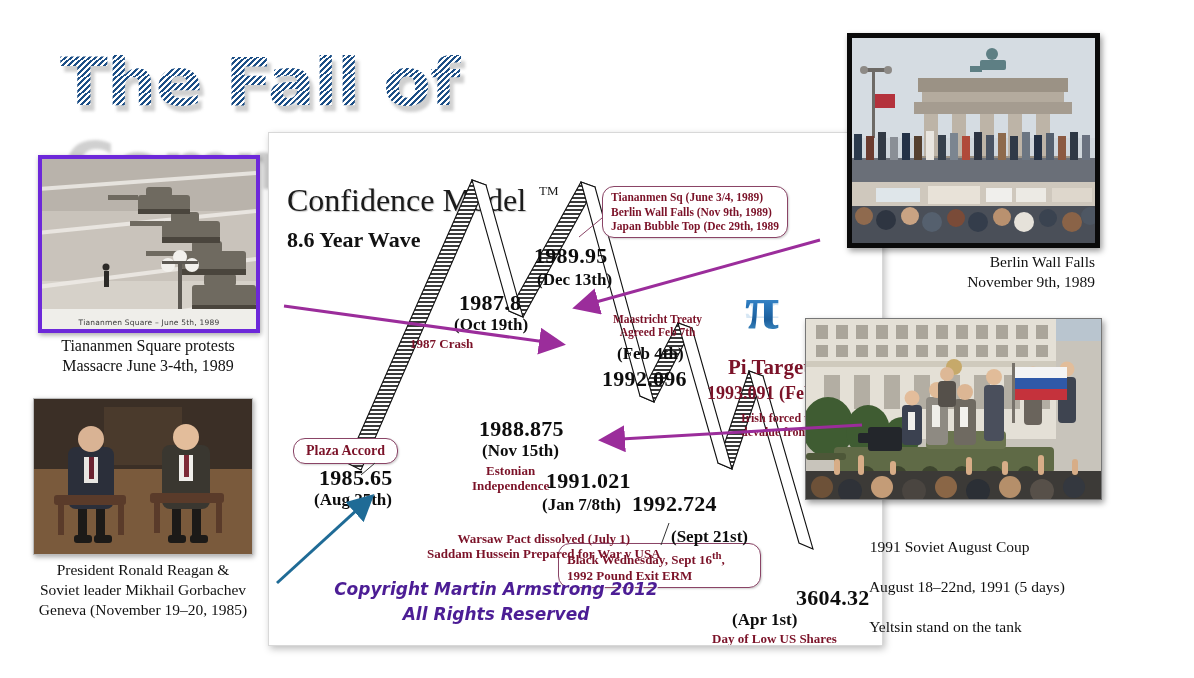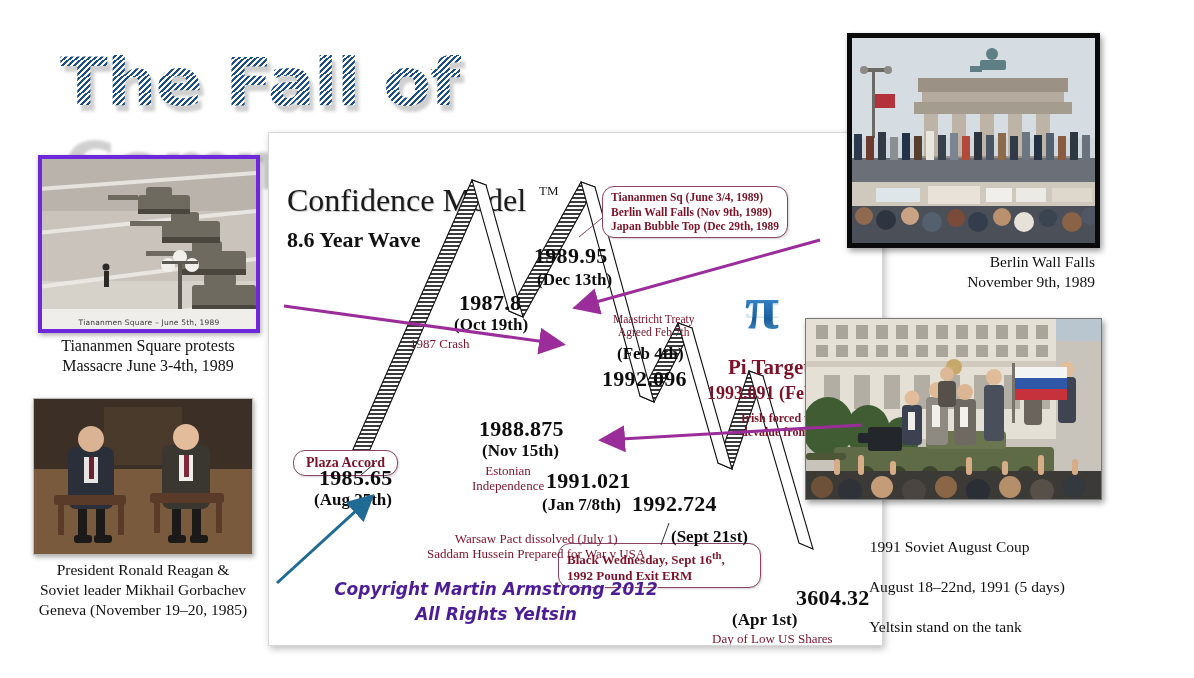--- a/index.html
+++ b/index.html
@@ -63,39 +63,39 @@
     font-size:22px; color:#111;
   }
 
   
   #wave-svg{position:absolute;left:0;top:0;width:613px;height:512px;}
 
   
   .lbl{position:absolute; color:#0d0d0d; font-family:"Liberation Serif", serif; white-space:nowrap;}
   .pk-num{font-weight:bold; font-size:22px; letter-spacing:.3px;}
   .pk-date{font-weight:bold; font-size:17px;}
-  .red{color:#7b1228; font-weight:normal; font-family:"Liberation Serif", serif;}
+  .red{color:#7b1228; font-weight:bold; font-family:"Liberation Serif", serif;}
   .red-sm{font-size:11.5px; line-height:13px;}
   .red-md{font-size:13px; line-height:15px;}
 
   
   .callout{
     position:absolute;
     border:1.3px solid #8a4466;
     border-radius:12px;
     background:#ffffff;
     color:#7b1228;
     font-family:"Liberation Serif", serif;
     font-weight:bold;
     padding:3px 8px;
     box-shadow:1px 1px 2px rgba(0,0,0,.18);
     white-space:nowrap;
   }
   #callout-1989{left:333px; top:53px; font-size:11.5px; line-height:14.5px;}
-  #callout-plaza{left:24px; top:317px; font-size:14px; padding:4px 12px;}
+  #callout-plaza{left:24px; top:305px; font-size:14px; padding:4px 12px;}
   #callout-black-wed{left:289px; top:410px; font-size:13px; line-height:16px; white-space:normal; width:185px; text-align:left;}
 
   
   #pi-symbol{
     position:absolute; left:476px; top:143px;
     font-size:62px; line-height:62px; font-weight:bold;
     font-family:"Liberation Serif", serif;
     color:#2f7fc4;
     background:linear-gradient(180deg,#7fc0ea 0%,#2b79bd 45%,#1b5e9c 70%,#4ea0d6 100%);
     -webkit-background-clip:text;background-clip:text;-webkit-text-fill-color:transparent;
@@ -238,21 +238,21 @@
 devalue from</div>
 
   <svg style="position:absolute;left:0;top:0;width:613px;height:512px;pointer-events:none;">
     <line x1="333" y1="85" x2="310" y2="104" stroke="#8a4466" stroke-width="1"></line>
     <line x1="106" y1="330" x2="92" y2="342" stroke="#333" stroke-width="1"></line>
     <line x1="400" y1="390" x2="392" y2="412" stroke="#333" stroke-width="1"></line>
   </svg>
 
   <div id="copyright">
     <span>Copyright Martin Armstrong 2012</span><br>
-    <span>All Rights Yeltsin</span>
+    <span>All Rights Reserved</span>
   </div>
 </div>
 
 <div class="photo-box" id="photo-tiananmen">
   <svg class="photo" viewBox="0 0 214 170" preserveAspectRatio="none">
     <rect width="214" height="170" fill="#cfc9c2"></rect>
     <rect y="0" width="214" height="52" fill="#b9b3ab"></rect>
     <rect y="52" width="214" height="70" fill="#c9c3bb"></rect>
     <rect y="122" width="214" height="48" fill="#d6d1c9"></rect>
 

